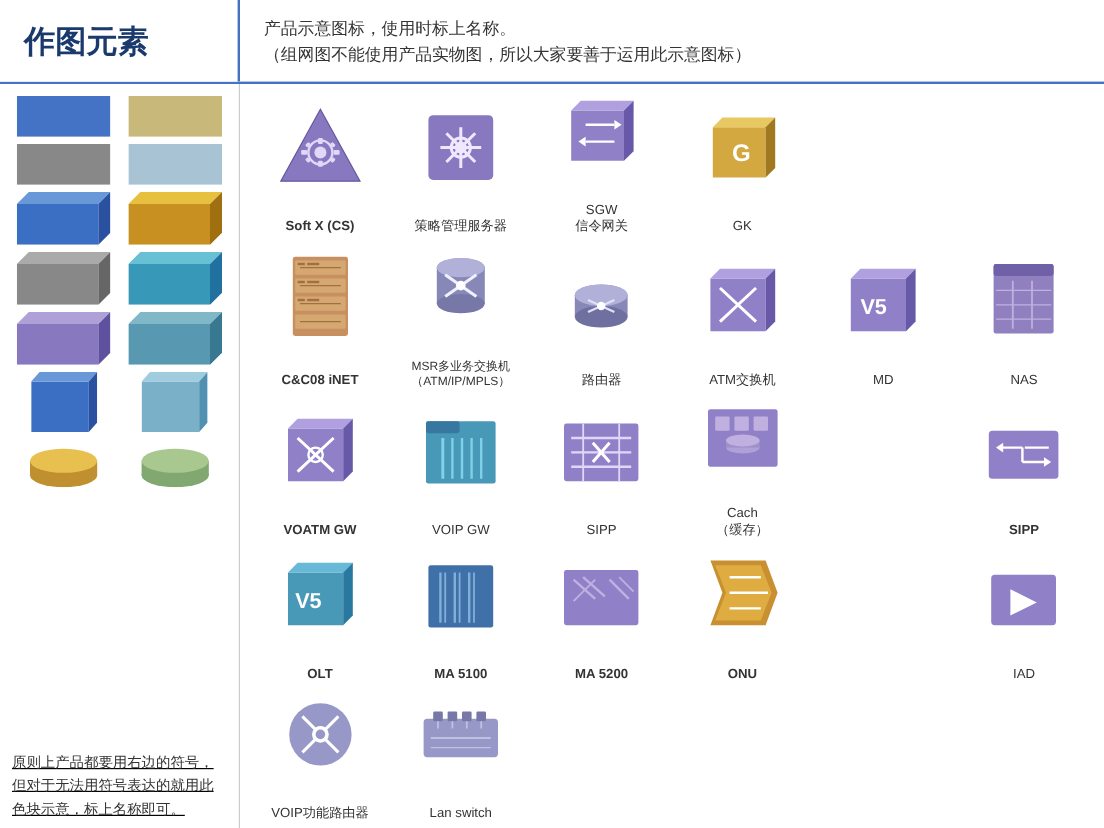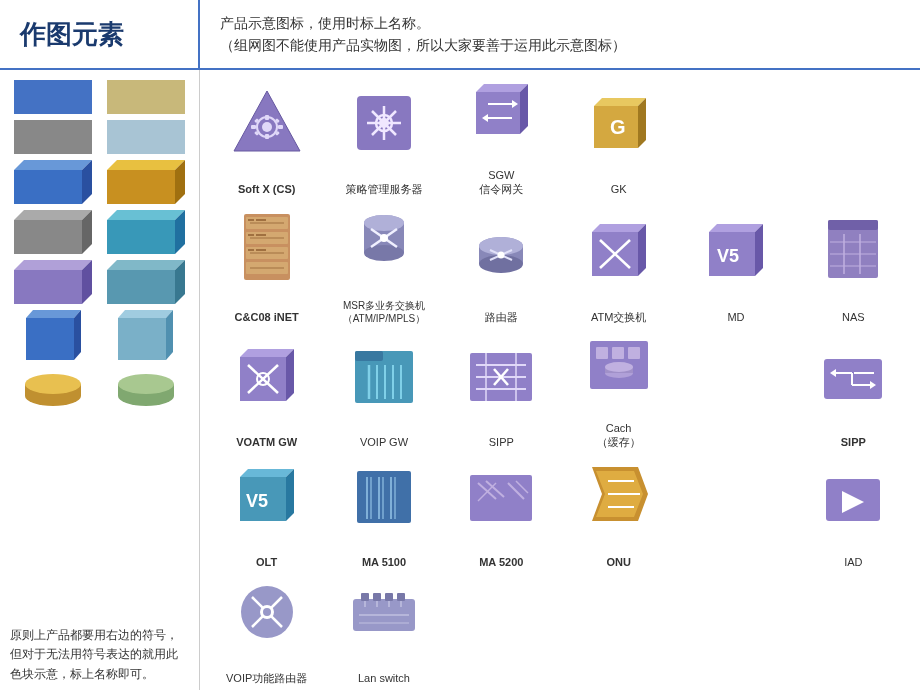--- a/index.html
+++ b/index.html
@@ -116,20 +116,21 @@
     .boxes-row {
       display: flex;
       gap: 6px;
       align-items: center;
       justify-content: space-around;
     }
 
     .bottom-text-area {
       margin-top: auto;
       padding-top: 8px;
+      text-decoration: underline;
     }
   </style>
 </head>
 <body>
 
 <div class="page">
 
   <div class="header">
     <div class="header-title">作图元素</div>
     <div class="header-desc">

